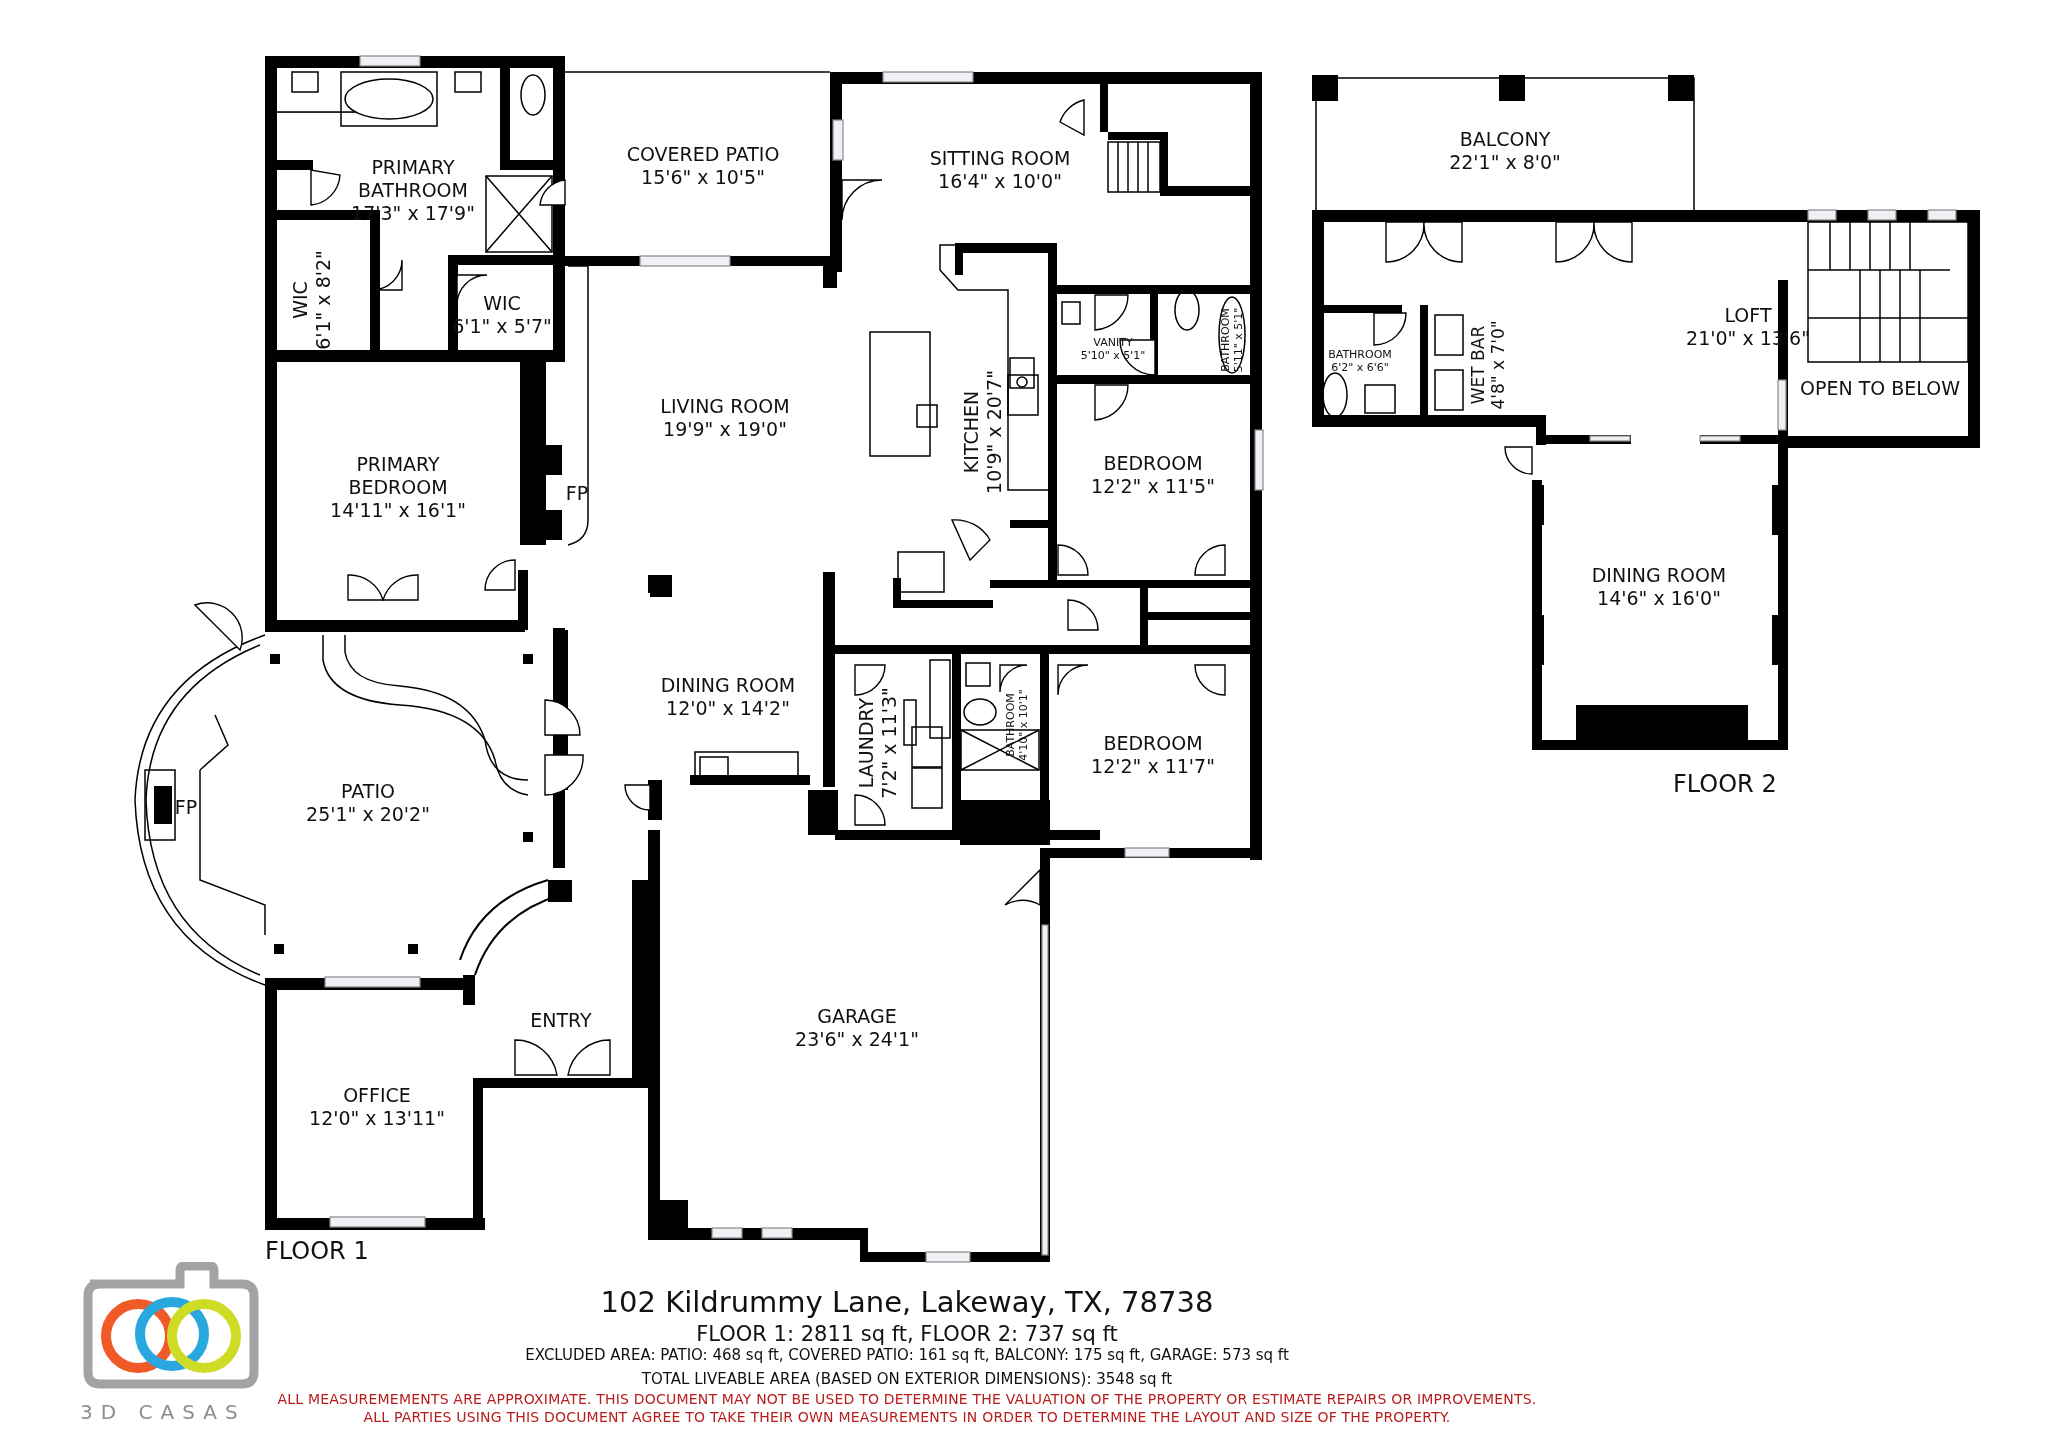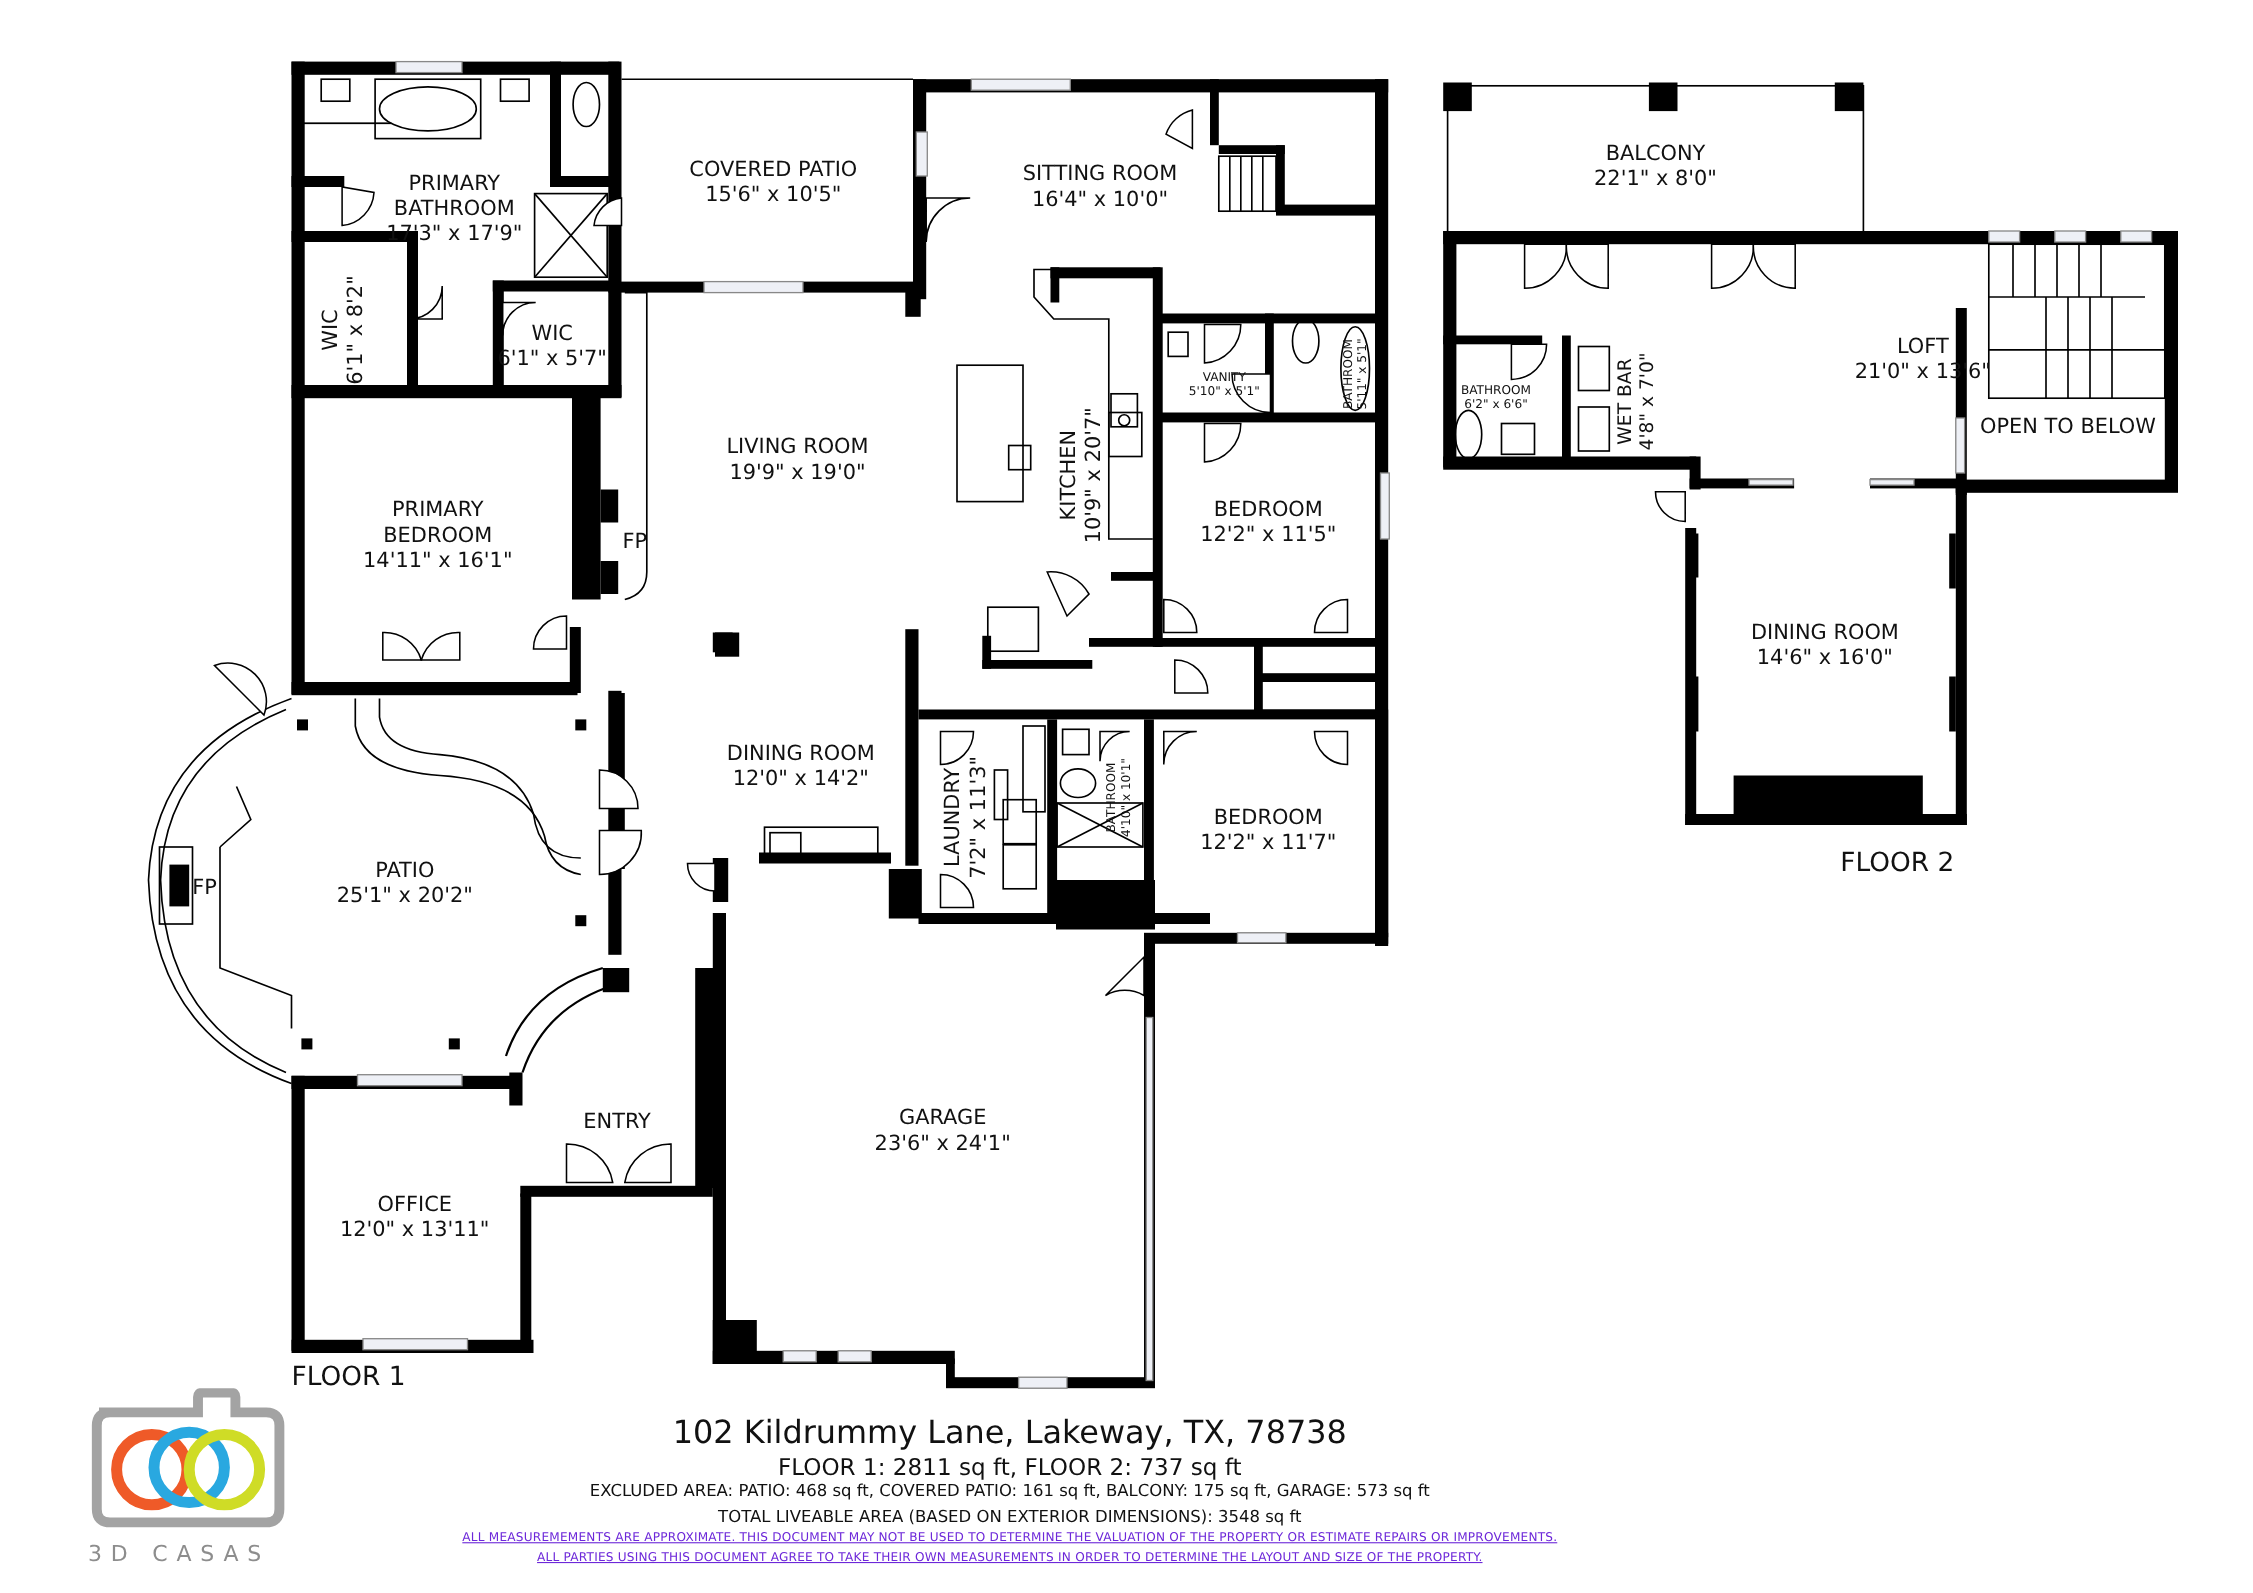--- a/index.html
+++ b/index.html
@@ -9,26 +9,26 @@
   .wall { fill:#000; }
   .thin { fill:none; stroke:#000; stroke-width:1.5; }
   .thin2 { fill:none; stroke:#000; stroke-width:2; }
   .win { fill:#eef0f6; stroke:#888; stroke-width:1.2; }
   .door { fill:#fff; stroke:#000; stroke-width:1.4; }
   .lbl { position:absolute; text-align:center; font-size:19px; line-height:23px;
          transform:translate(-50%,-50%); white-space:nowrap; color:#111; }
   .lbl.small { font-size:11px; line-height:13px; }
   .lbl.vert { transform:translate(-50%,-50%) rotate(-90deg); }
   .floor-label { position:absolute; font-size:24px; color:#111; }
-  .footer { position:absolute; left:16px; width:1804px; text-align:center; }
+  .footer { position:absolute; left:5px; width:1804px; text-align:center; }
   .addr { top:1285px; font-size:29px; color:#111; }
   .f1 { top:1322px; font-size:21px; }
   .f2 { top:1346px; font-size:15px; }
   .f3 { top:1370px; font-size:15px; }
-  .disc { font-size:11px; color:#6d28d9; letter-spacing:0.2px;text-decoration:underline; }
+  .disc { font-size:14px; color:#b91c1c; letter-spacing:0.2px; }
   .d1 { top:1391px; }
   .d2 { top:1409px; }
   .logo { position:absolute; left:80px; top:1262px; width:182px; height:128px; }
   .brand { position:absolute; left:80px; top:1400px; width:182px; text-align:left;
            font-size:20px; letter-spacing:8px; color:#8d8d8d; }
 </style>
 </head>
 <body>
 
 <svg class="plan" viewBox="0 0 2048 1448" xmlns="http://www.w3.org/2000/svg">

